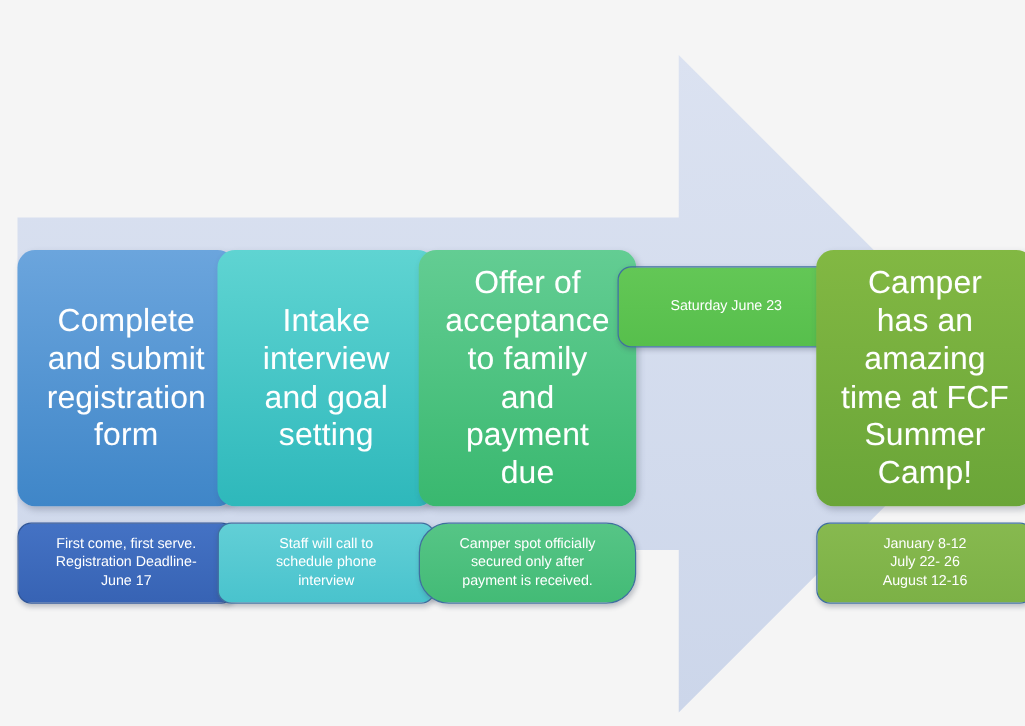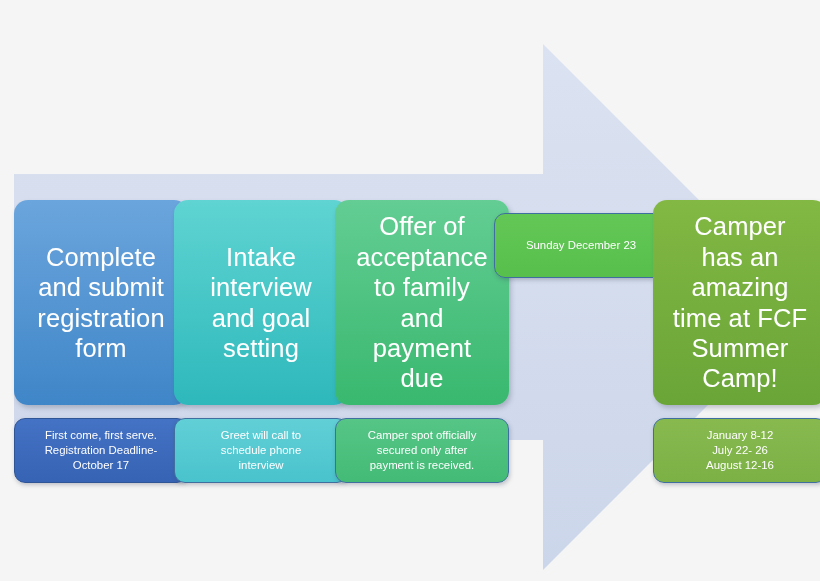--- a/index.html
+++ b/index.html
@@ -104,57 +104,57 @@
   <div class="stage-col c0">
     <div class="stage-box" style="background: linear-gradient(rgb(107, 165, 221) 0%, rgb(63, 134, 200) 100%);">
       <span class="btxt">Complete
 and submit
 registration
 form</span>
     </div>
     <div class="note-box" style="background: linear-gradient(rgb(68, 114, 196) 0%, rgb(55, 99, 180) 100%); border-color: rgb(47, 85, 151);">
       <span class="ntxt">First come, first serve.
 Registration Deadline-
-October 17</span>
+June 17</span>
     </div>
   </div>
 
   <div class="stage-col c1">
     <div class="stage-box" style="background: linear-gradient(rgb(95, 212, 210) 0%, rgb(46, 184, 187) 100%);">
       <span class="btxt">Intake
 interview
 and goal
 setting</span>
     </div>
     <div class="note-box" style="background: linear-gradient(rgb(98, 207, 214) 0%, rgb(73, 195, 205) 100%); border-color: rgb(63, 111, 158);">
-      <span class="ntxt">Greet will call to
+      <span class="ntxt">Staff will call to
 schedule phone
 interview</span>
     </div>
   </div>
 
   <div class="stage-col c2">
     <div class="stage-box" style="background: linear-gradient(rgb(99, 205, 147) 0%, rgb(57, 184, 111) 100%);">
       <span class="btxt">Offer of
 acceptance
 to family
 and
 payment
 due</span>
     </div>
-    <div class="note-box" style="background: linear-gradient(rgb(86, 197, 134) 0%, rgb(67, 187, 118) 100%); border-color: rgb(63, 111, 158);">
+    <div class="note-box" style="background: linear-gradient(rgb(86, 197, 134) 0%, rgb(67, 187, 118) 100%); border-color: rgb(63, 111, 158); border-radius: 24px;">
       <span class="ntxt">Camper spot officially
 secured only after
 payment is received.</span>
     </div>
   </div>
 
   <div class="stage-col c3">
     <div class="note-box" style="background: linear-gradient(rgb(99, 199, 86) 0%, rgb(87, 191, 76) 100%); border-color: rgb(63, 111, 158);">
-      <span class="ntxt">Sunday December 23</span>
+      <span class="ntxt">Saturday June 23</span>
     </div>
   </div>
 
   <div class="stage-col c4">
     <div class="stage-box" style="background: linear-gradient(rgb(130, 184, 67) 0%, rgb(106, 165, 56) 100%);">
       <span class="btxt">Camper
 has an
 amazing
 time at FCF
 Summer

